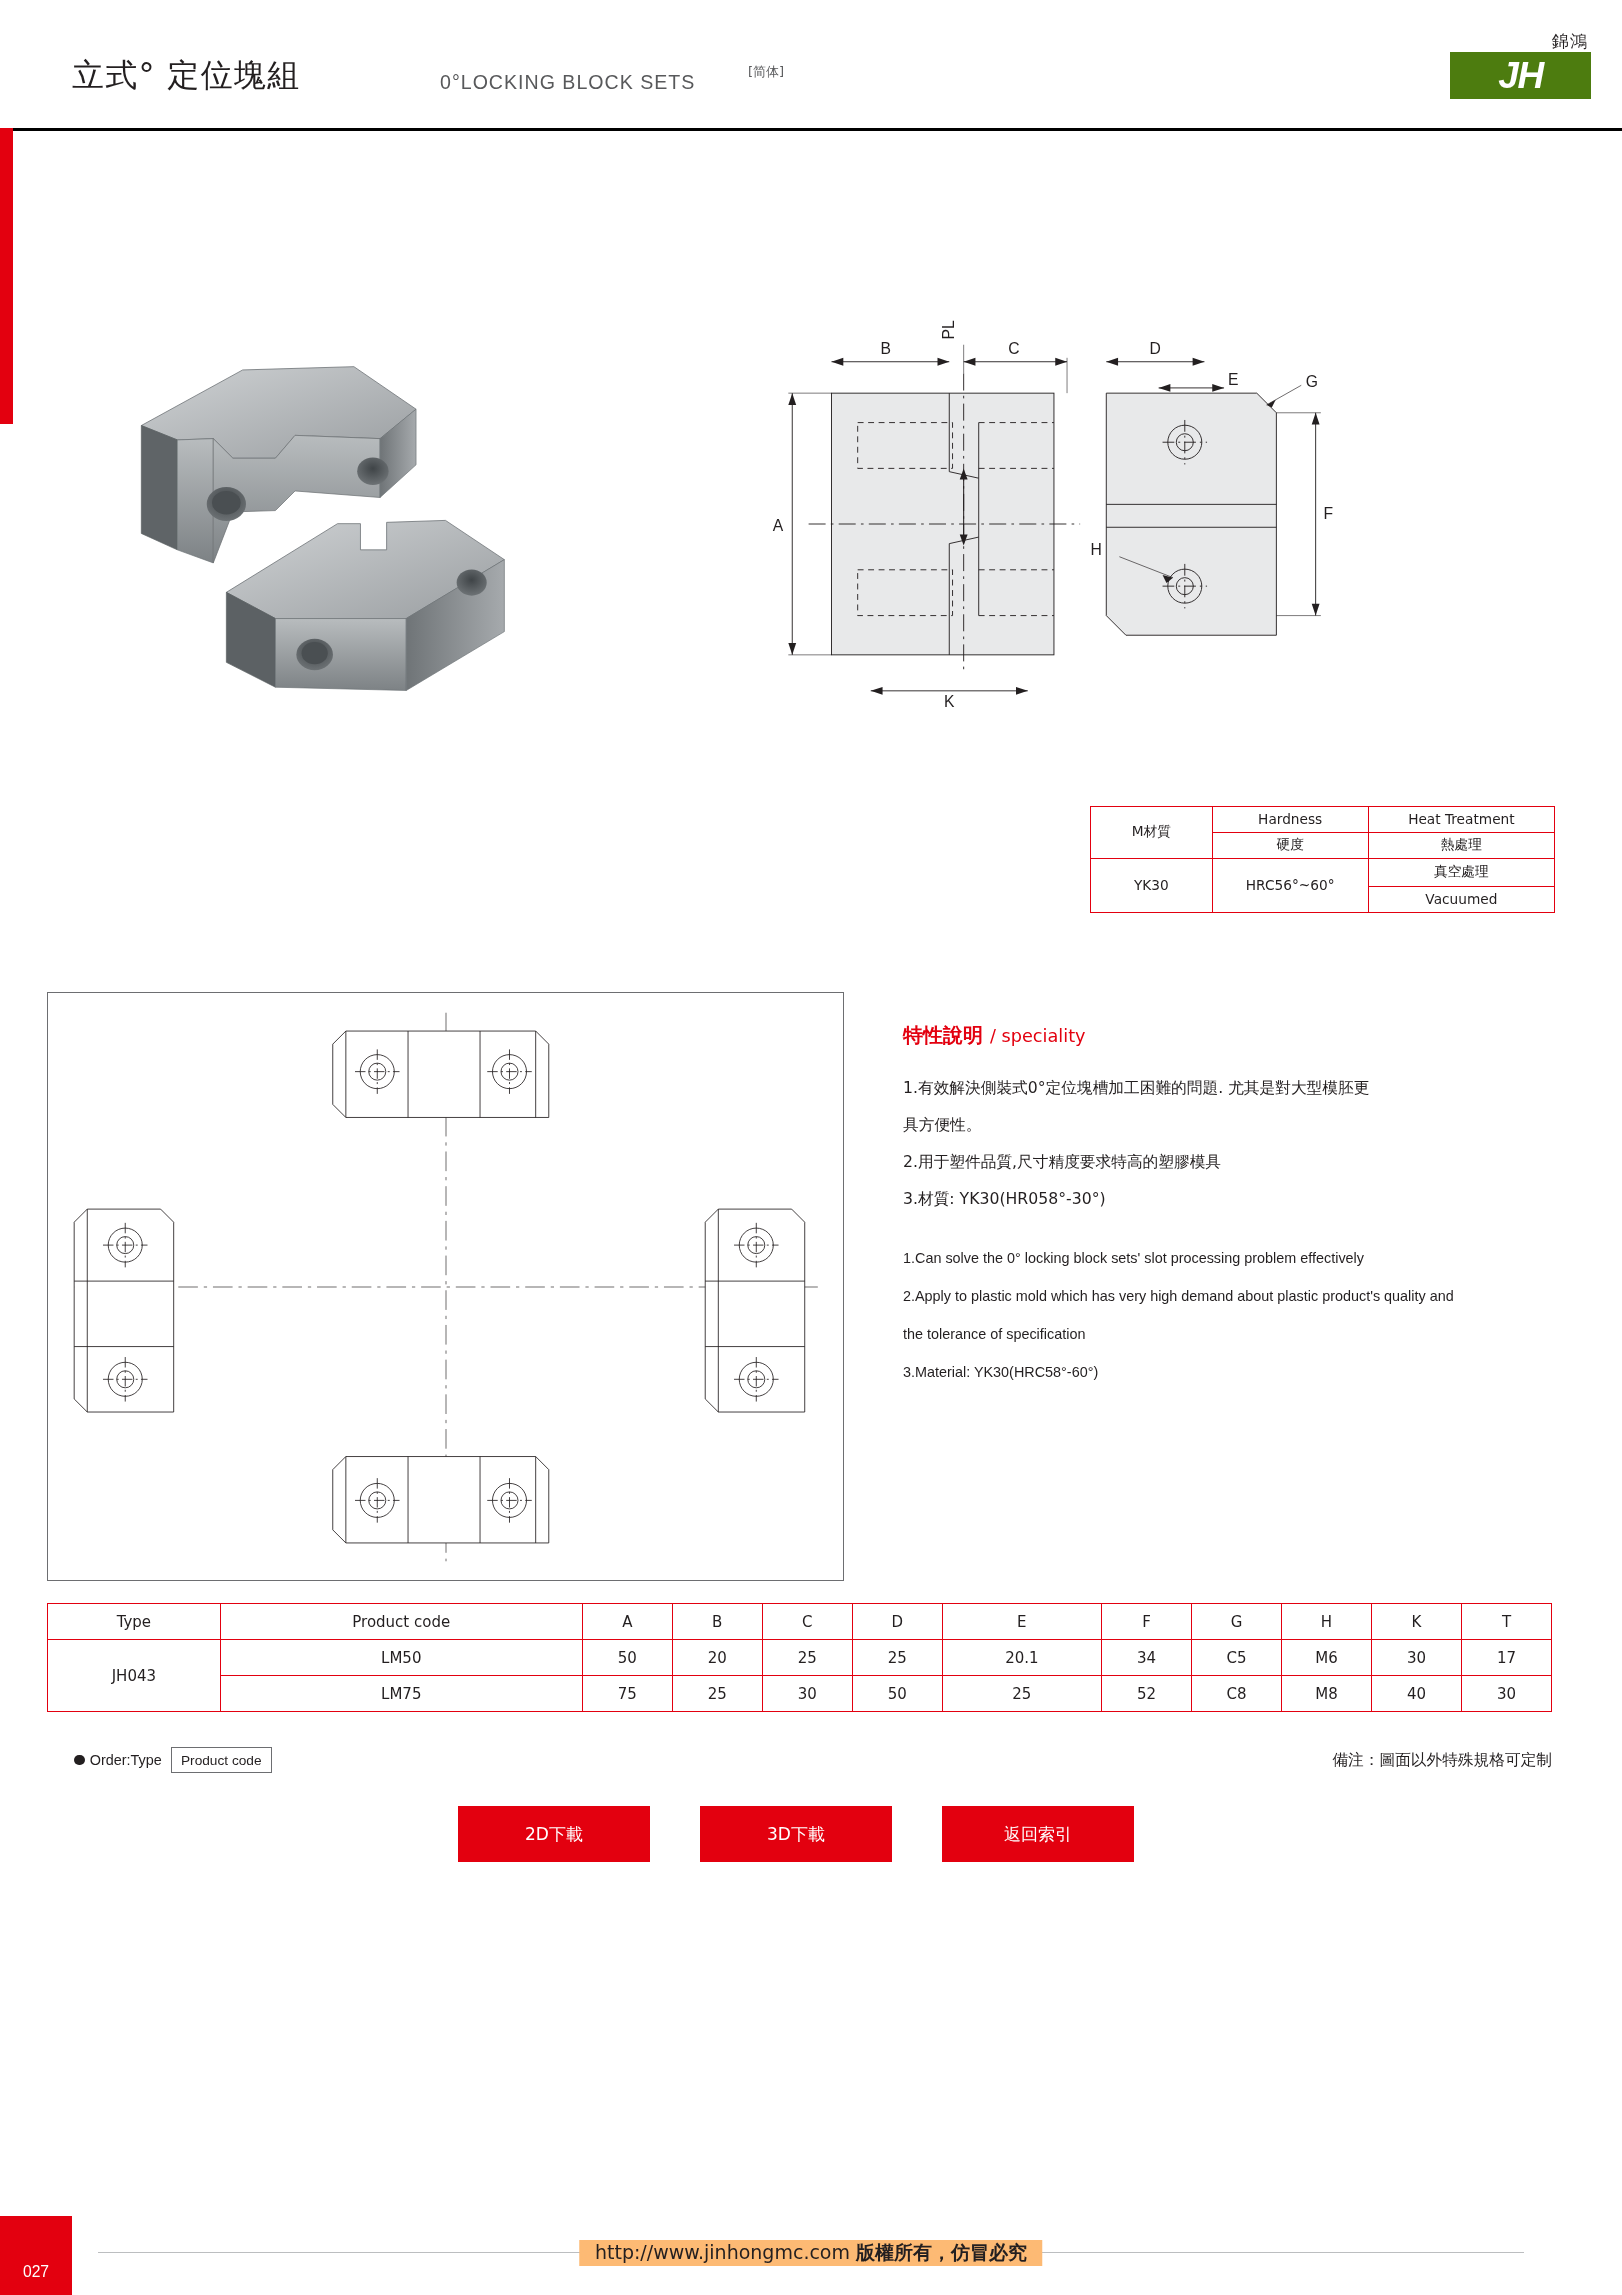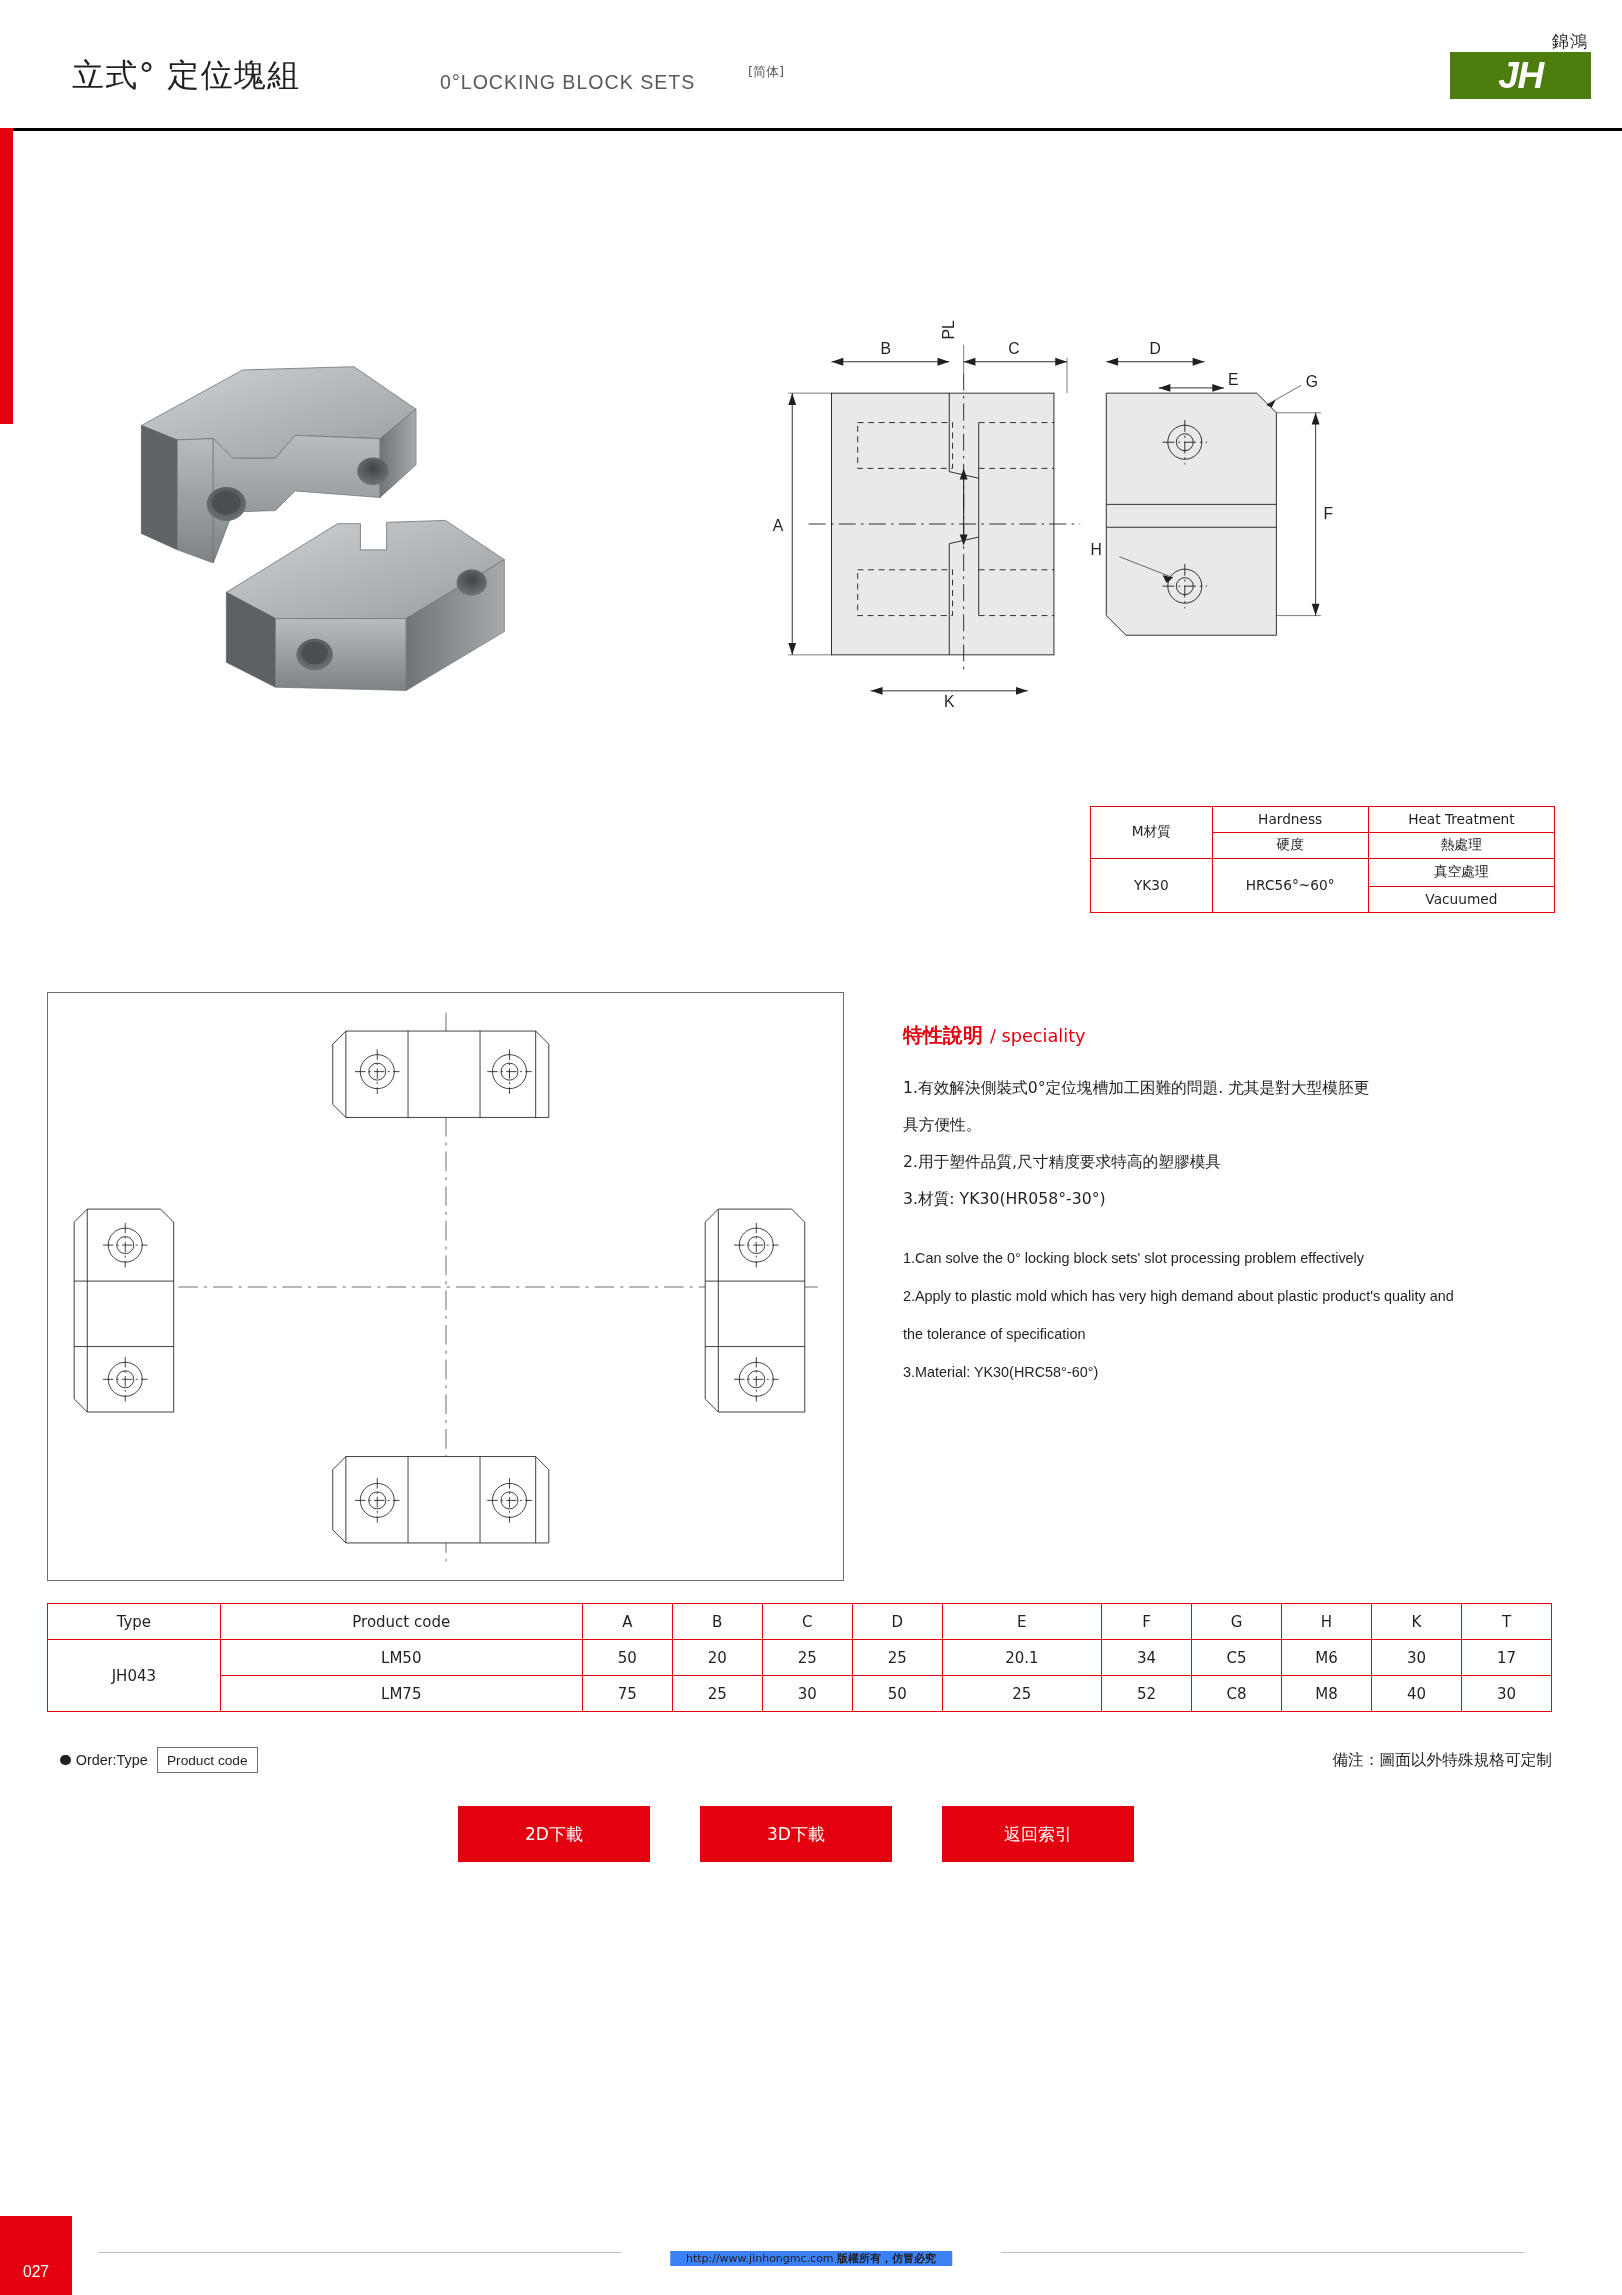--- a/index.html
+++ b/index.html
@@ -207,21 +207,21 @@
   
   .order-row {
     position: absolute;
     left: 47px;
     top: 1747px;
     width: 1505px;
     height: 33px;
   }
   .order-left {
     position: absolute;
-    left: 13px;
+    left: 27px;
     top: 0;
     font-size: 14.4px;
     display: flex;
     align-items: center;
     gap: 5.2px;
   }
   .bullet {
     width: 10.5px; height: 10.5px;
     border-radius: 50%;
     background: #231f20;
@@ -297,25 +297,25 @@
     bottom: 42px;
     width: 523px;
     height: 0.7px;
     background: #bcbec0;
   }
   .footer-text {
     position: absolute;
     left: 50%;
     transform: translateX(-50%);
     bottom: 29px;
-    font-size: 11px;
+    font-size: 19px;
     color: #231f20;
     font-family: "DejaVu Sans", sans-serif;
     white-space: nowrap;
-    background: #3b82f6;
+    background: #fdba74;
     padding: 0 15.7px;
   }
   .footer-text b { font-weight: bold; }
 
   svg { display: block; }
 </style>
 </head>
 <body>
 
 <div class="page">

